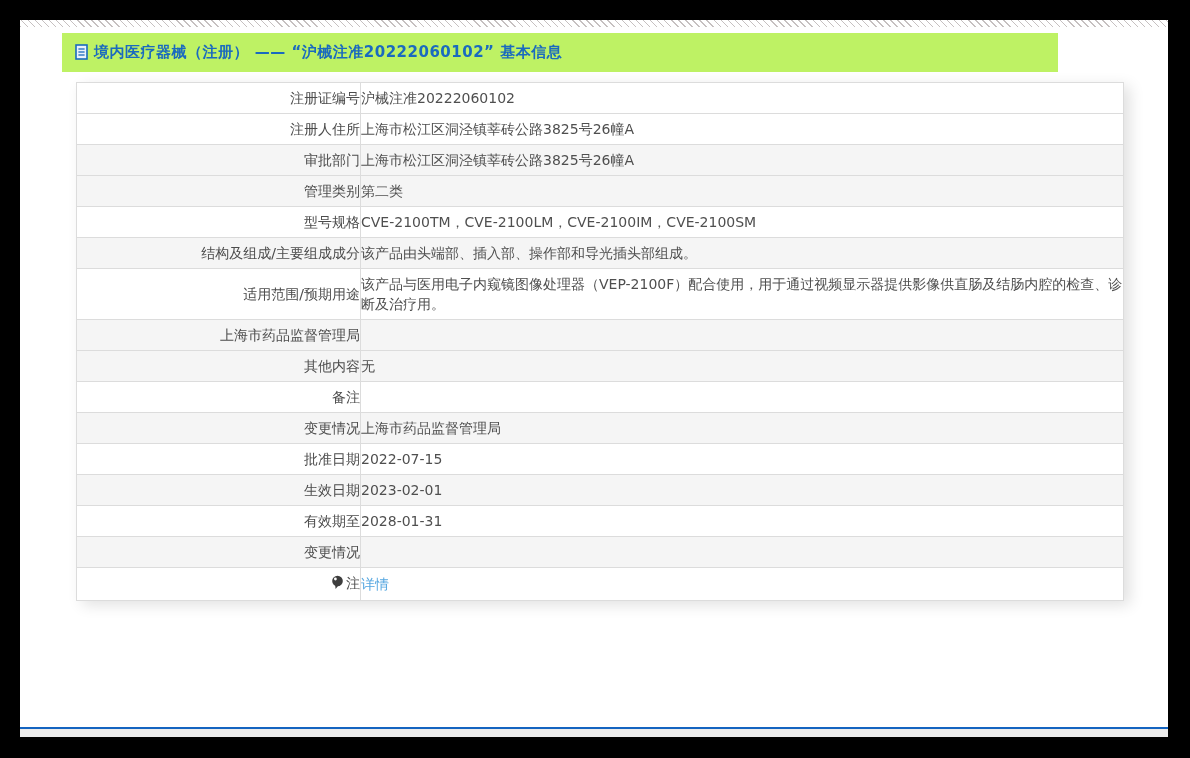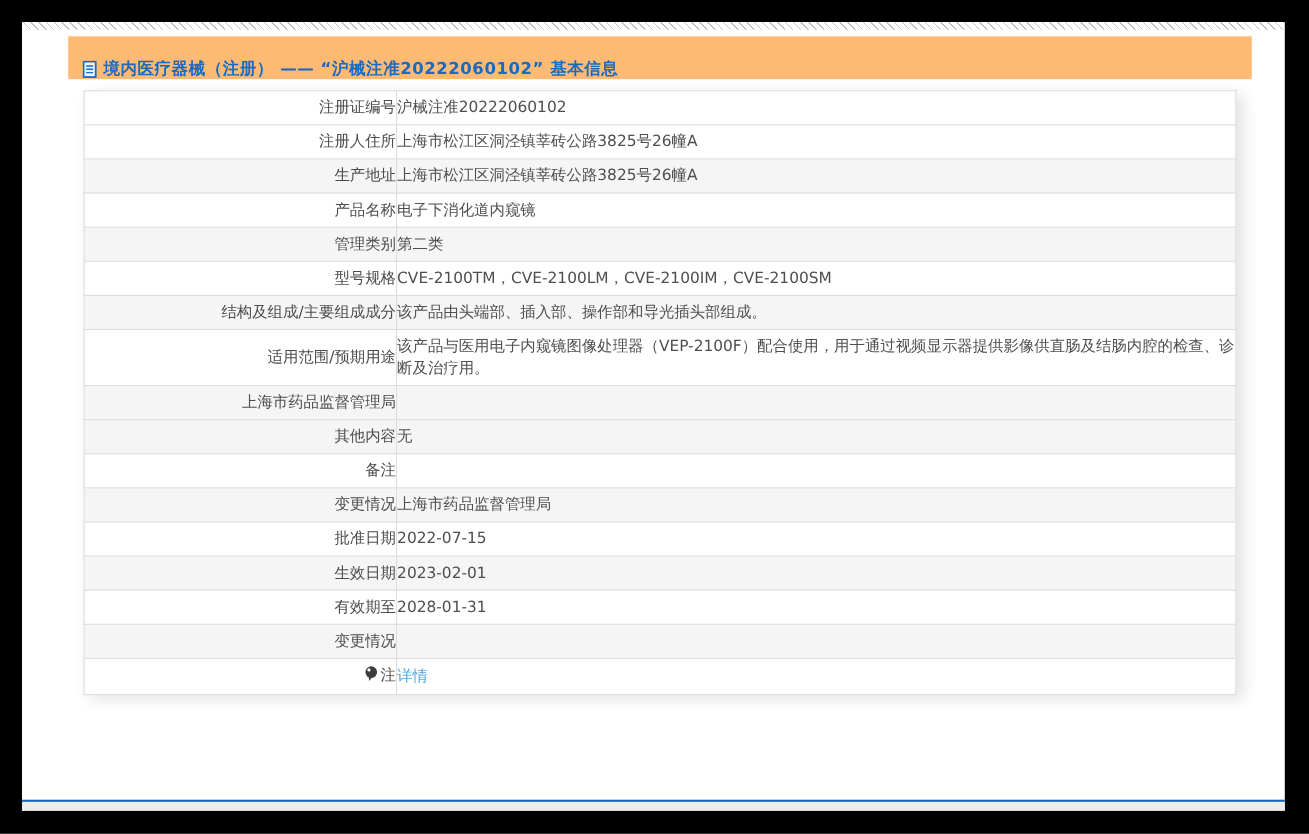--- a/index.html
+++ b/index.html
@@ -13,23 +13,23 @@
   .page {
     position:absolute; left:20px; top:20px;
     width:1148px; height:717px;
     background:#fff;
   }
   .hatch {
     position:absolute; left:0; top:0; width:100%; height:7px;
     background:repeating-linear-gradient(45deg,#c6c0c0 0 1px,transparent 1px 5px);
   }
   .header-band {
-    position:absolute; left:42px; top:13px; width:1076px; height:39px;
-    background:#fdba74;
-    display:flex; align-items:flex-end;
+    position:absolute; left:42px; top:13px; width:996px; height:39px;
+    background:#bef264;
+    display:flex; align-items:center;
     padding-left:13px; box-sizing:border-box;
   }
   .doc-icon { display:inline-flex; margin-right:5px; }
   .page-title {
     font-size:15px; font-weight:bold;
     color:var(--title-blue,#1a6abf);
     letter-spacing:0.5px;
     white-space:nowrap;
   }
   .table-wrap {
@@ -94,26 +94,22 @@
         <tbody id="info-tbody">
             <tr>
               <td class="label-cell"><span>注册证编号</span></td>
               <td class="value-cell"><span>沪械注准20222060102</span></td>
             </tr>
             <tr>
               <td class="label-cell"><span>注册人住所</span></td>
               <td class="value-cell"><span>上海市松江区洞泾镇莘砖公路3825号26幢A</span></td>
             </tr>
             <tr class="alt">
-              <td class="label-cell"><span>生产地址</span></td>
+              <td class="label-cell"><span>审批部门</span></td>
               <td class="value-cell"><span>上海市松江区洞泾镇莘砖公路3825号26幢A</span></td>
-            </tr>
-            <tr>
-              <td class="label-cell"><span>产品名称</span></td>
-              <td class="value-cell"><span>电子下消化道内窥镜</span></td>
             </tr>
             <tr class="alt">
               <td class="label-cell"><span>管理类别</span></td>
               <td class="value-cell"><span>第二类</span></td>
             </tr>
             <tr>
               <td class="label-cell"><span>型号规格</span></td>
               <td class="value-cell"><span>CVE-2100TM，CVE-2100LM，CVE-2100IM，CVE-2100SM</span></td>
             </tr>
             <tr class="alt">

